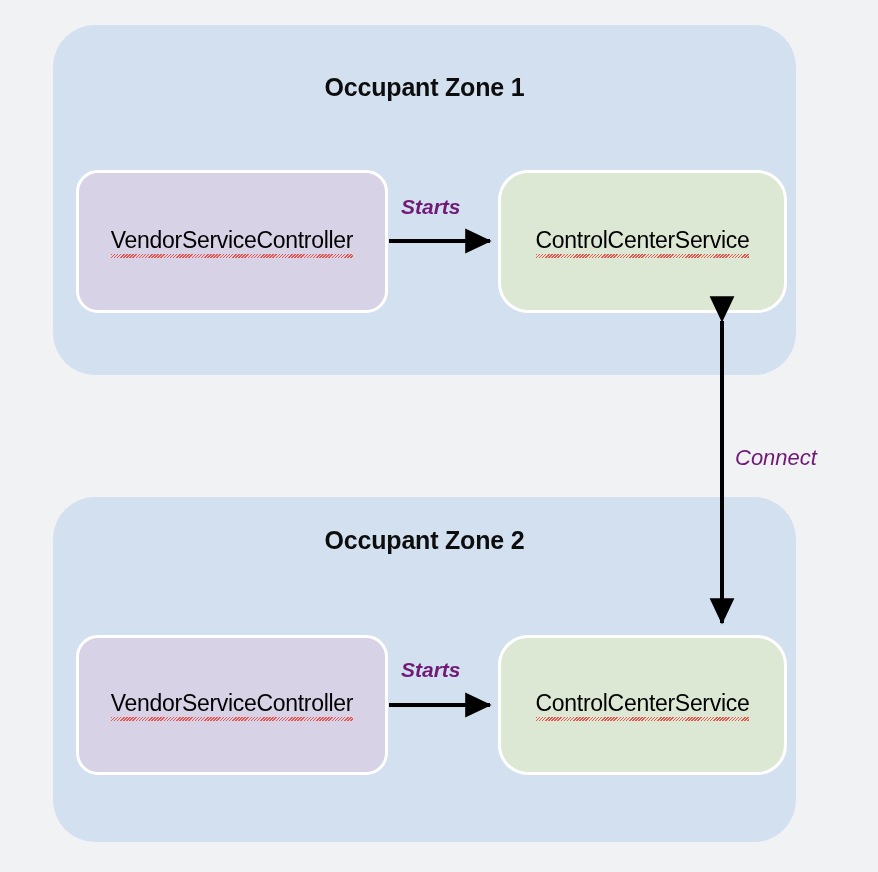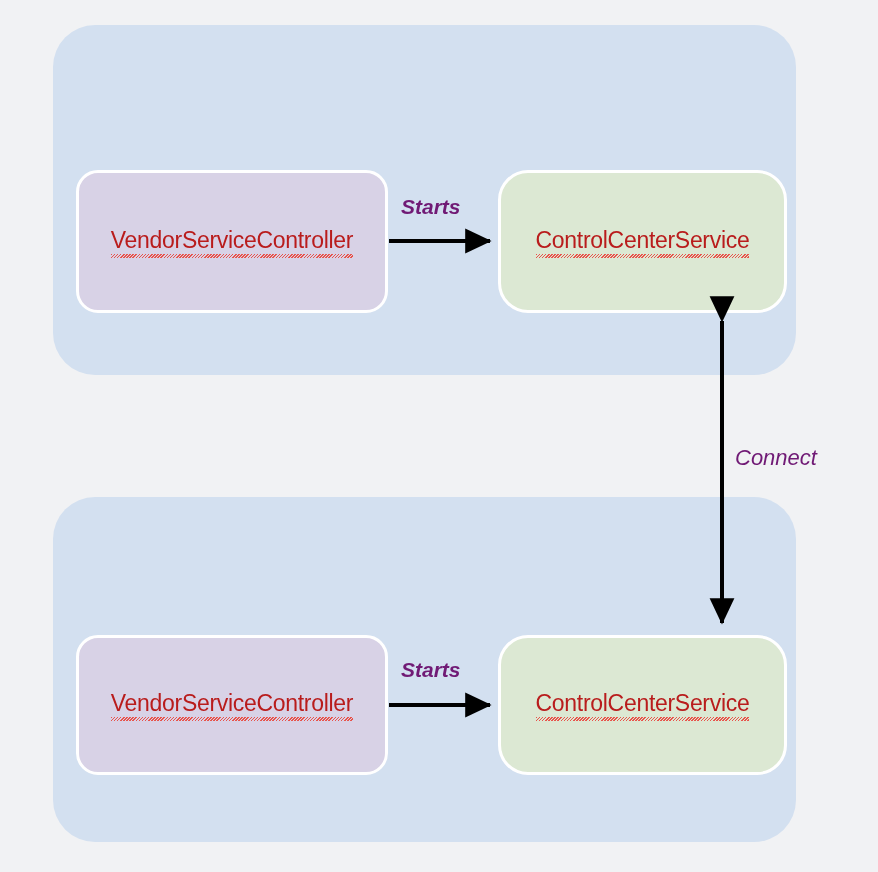--- a/index.html
+++ b/index.html
@@ -45,21 +45,21 @@
     border-radius: 22px;
     display: flex;
     align-items: center;
     justify-content: center;
   }
   .node.purple { background: #d8d2e6; }
   .node.green  { background: #dce8d3; border-radius: 30px; }
 
   .node-label {
     font-size: 23px;
-    color: #b91c1c;
+    color: #000000;
     letter-spacing: -0.3px;
     white-space: nowrap;
     position: relative;
     padding-bottom: 3px;
   }
   
   .node-label::after {
     content: "";
     position: absolute;
     left: 0;
@@ -95,31 +95,33 @@
     overflow: visible;
     pointer-events: none;
   }
 </style>
 </head>
 <body>
 
 <div id="canvas">
 
   <div class="zone" style="left:53px; top:25px; width:743px; height:350px;">
+    <div class="zone-title" style="top:48px;">Occupant Zone 1</div>
 
     <div class="node purple" style="left:23px; top:145px; width:312px; height:143px;">
       <span class="node-label">VendorServiceController</span>
     </div>
 
     <div class="node green" style="left:445px; top:145px; width:289px; height:143px;">
       <span class="node-label">ControlCenterService</span>
     </div>
   </div>
 
   <div class="zone" style="left:53px; top:497px; width:743px; height:345px;">
+    <div class="zone-title" style="top:29px;">Occupant Zone 2</div>
 
     <div class="node purple" style="left:23px; top:138px; width:312px; height:140px;">
       <span class="node-label">VendorServiceController</span>
     </div>
 
     <div class="node green" style="left:445px; top:138px; width:289px; height:140px;">
       <span class="node-label">ControlCenterService</span>
     </div>
   </div>
 

